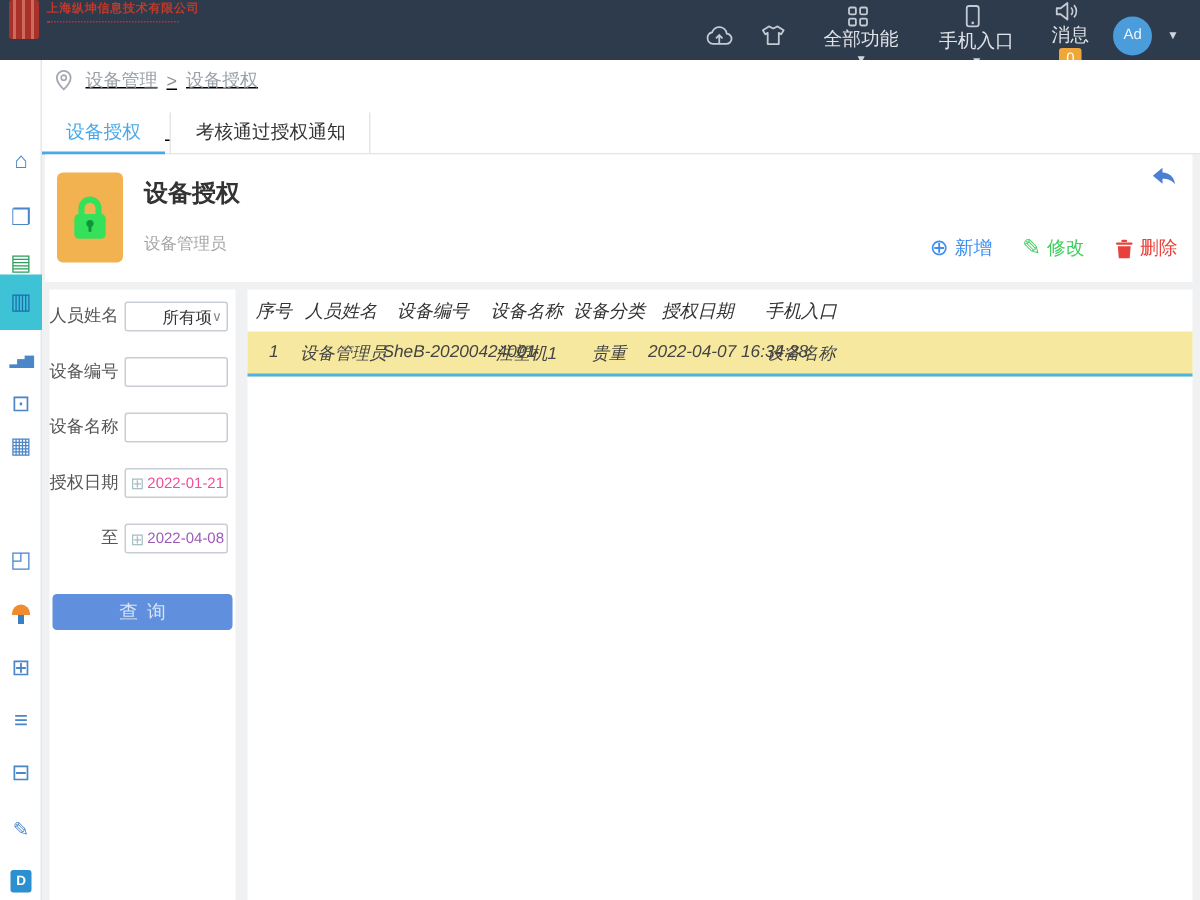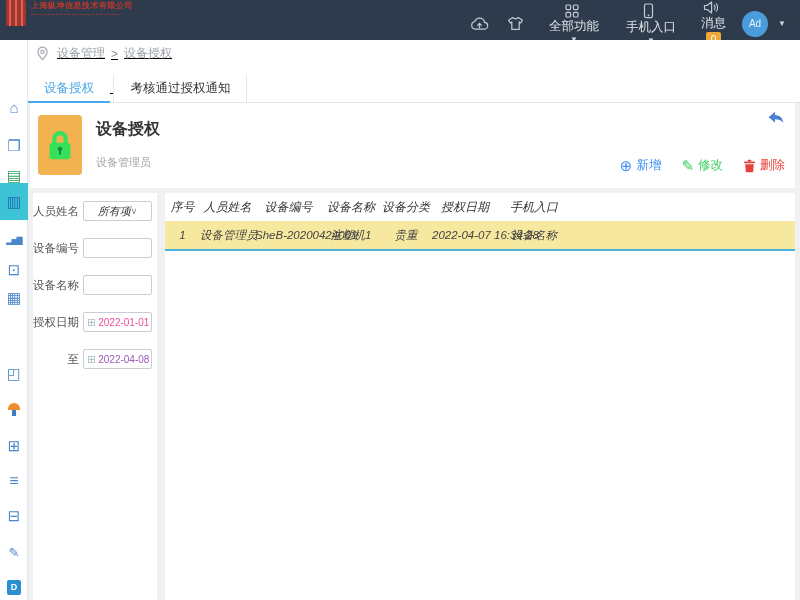--- a/index.html
+++ b/index.html
@@ -54,21 +54,21 @@
   .actions { position:absolute; right:10px; top:54px; display:flex; align-items:center; gap:20px; font-size:12.5px; }
   .act { display:flex; align-items:center; gap:4px; cursor:pointer; }
   .act .ic { font-size:15px; line-height:1; }
 
   
   .filter-panel { position:absolute; left:33px; top:193px; width:124px; height:407px; background:#fff; padding-top:7px; }
   .f-row { position:relative; height:22px; margin-bottom:15px; }
   .f-label { position:absolute; left:0; width:46px; text-align:right; font-size:11.5px; color:#555; line-height:22px; }
   .f-field { position:absolute; left:50px; top:1px; width:69px; height:20px; border:1px solid #c9ced4; border-radius:2px; background:#fff; font-size:11px; display:flex; align-items:center; padding:0 3px; color:#333; }
   input.f-field { display:block; outline:none; }
-  .f-select { justify-content:center; cursor:pointer;font-style:italic; }
+  .f-select { justify-content:flex-end; cursor:pointer; }
   .chev { font-size:9px; color:#888; }
   .cal { font-size:11px; color:#a8bfc6; margin-right:2px; }
   .dateval { font-size:10px; white-space:nowrap; }
   .query-btn { position:absolute; left:2px; top:203px; width:120px; height:24px; background:#6090dd; border-radius:3px; color:#d8e4f7; font-size:12.5px; letter-spacing:6px; text-align:center; line-height:24px; padding-left:6px; cursor:pointer; }
 
   
   .table-panel { position:absolute; left:165px; top:193px; width:630px; height:407px; background:#fff; }
   .t-head, .t-row { display:flex; align-items:center; }
   .t-head { height:28px; font-size:12px; color:#333; }
   .t-row { height:30px; font-size:11.5px; color:#444; border-bottom:2px solid #4cb3dc; cursor:pointer; }
@@ -245,30 +245,31 @@
       <input class="f-field" style="">
     </div>
     <div class="f-row">
       <div class="f-label">设备名称</div>
       <input class="f-field" style="">
     </div>
     <div class="f-row">
       <div class="f-label">授权日期</div>
       <div class="f-field">
         <span class="cal">⊞</span>
-        <span class="dateval" style="color: rgb(237, 77, 155);">2022-01-01</span>
+        <span class="dateval" style="color: rgb(237, 77, 155);">2022-01-21</span>
       </div>
     </div>
     <div class="f-row">
       <div class="f-label">至</div>
       <div class="f-field">
         <span class="cal">⊞</span>
         <span class="dateval" style="color: rgb(155, 89, 182);">2022-04-08</span>
       </div>
     </div>
+    <div class="query-btn">查询</div>
   </aside>
 
   <section class="table-panel">
     <div class="t-head">
       <div class="tc c0">序号</div>
       <div class="tc c1">人员姓名</div>
       <div class="tc c2">设备编号</div>
       <div class="tc c3">设备名称</div>
       <div class="tc c4">设备分类</div>
       <div class="tc c5">授权日期</div>

